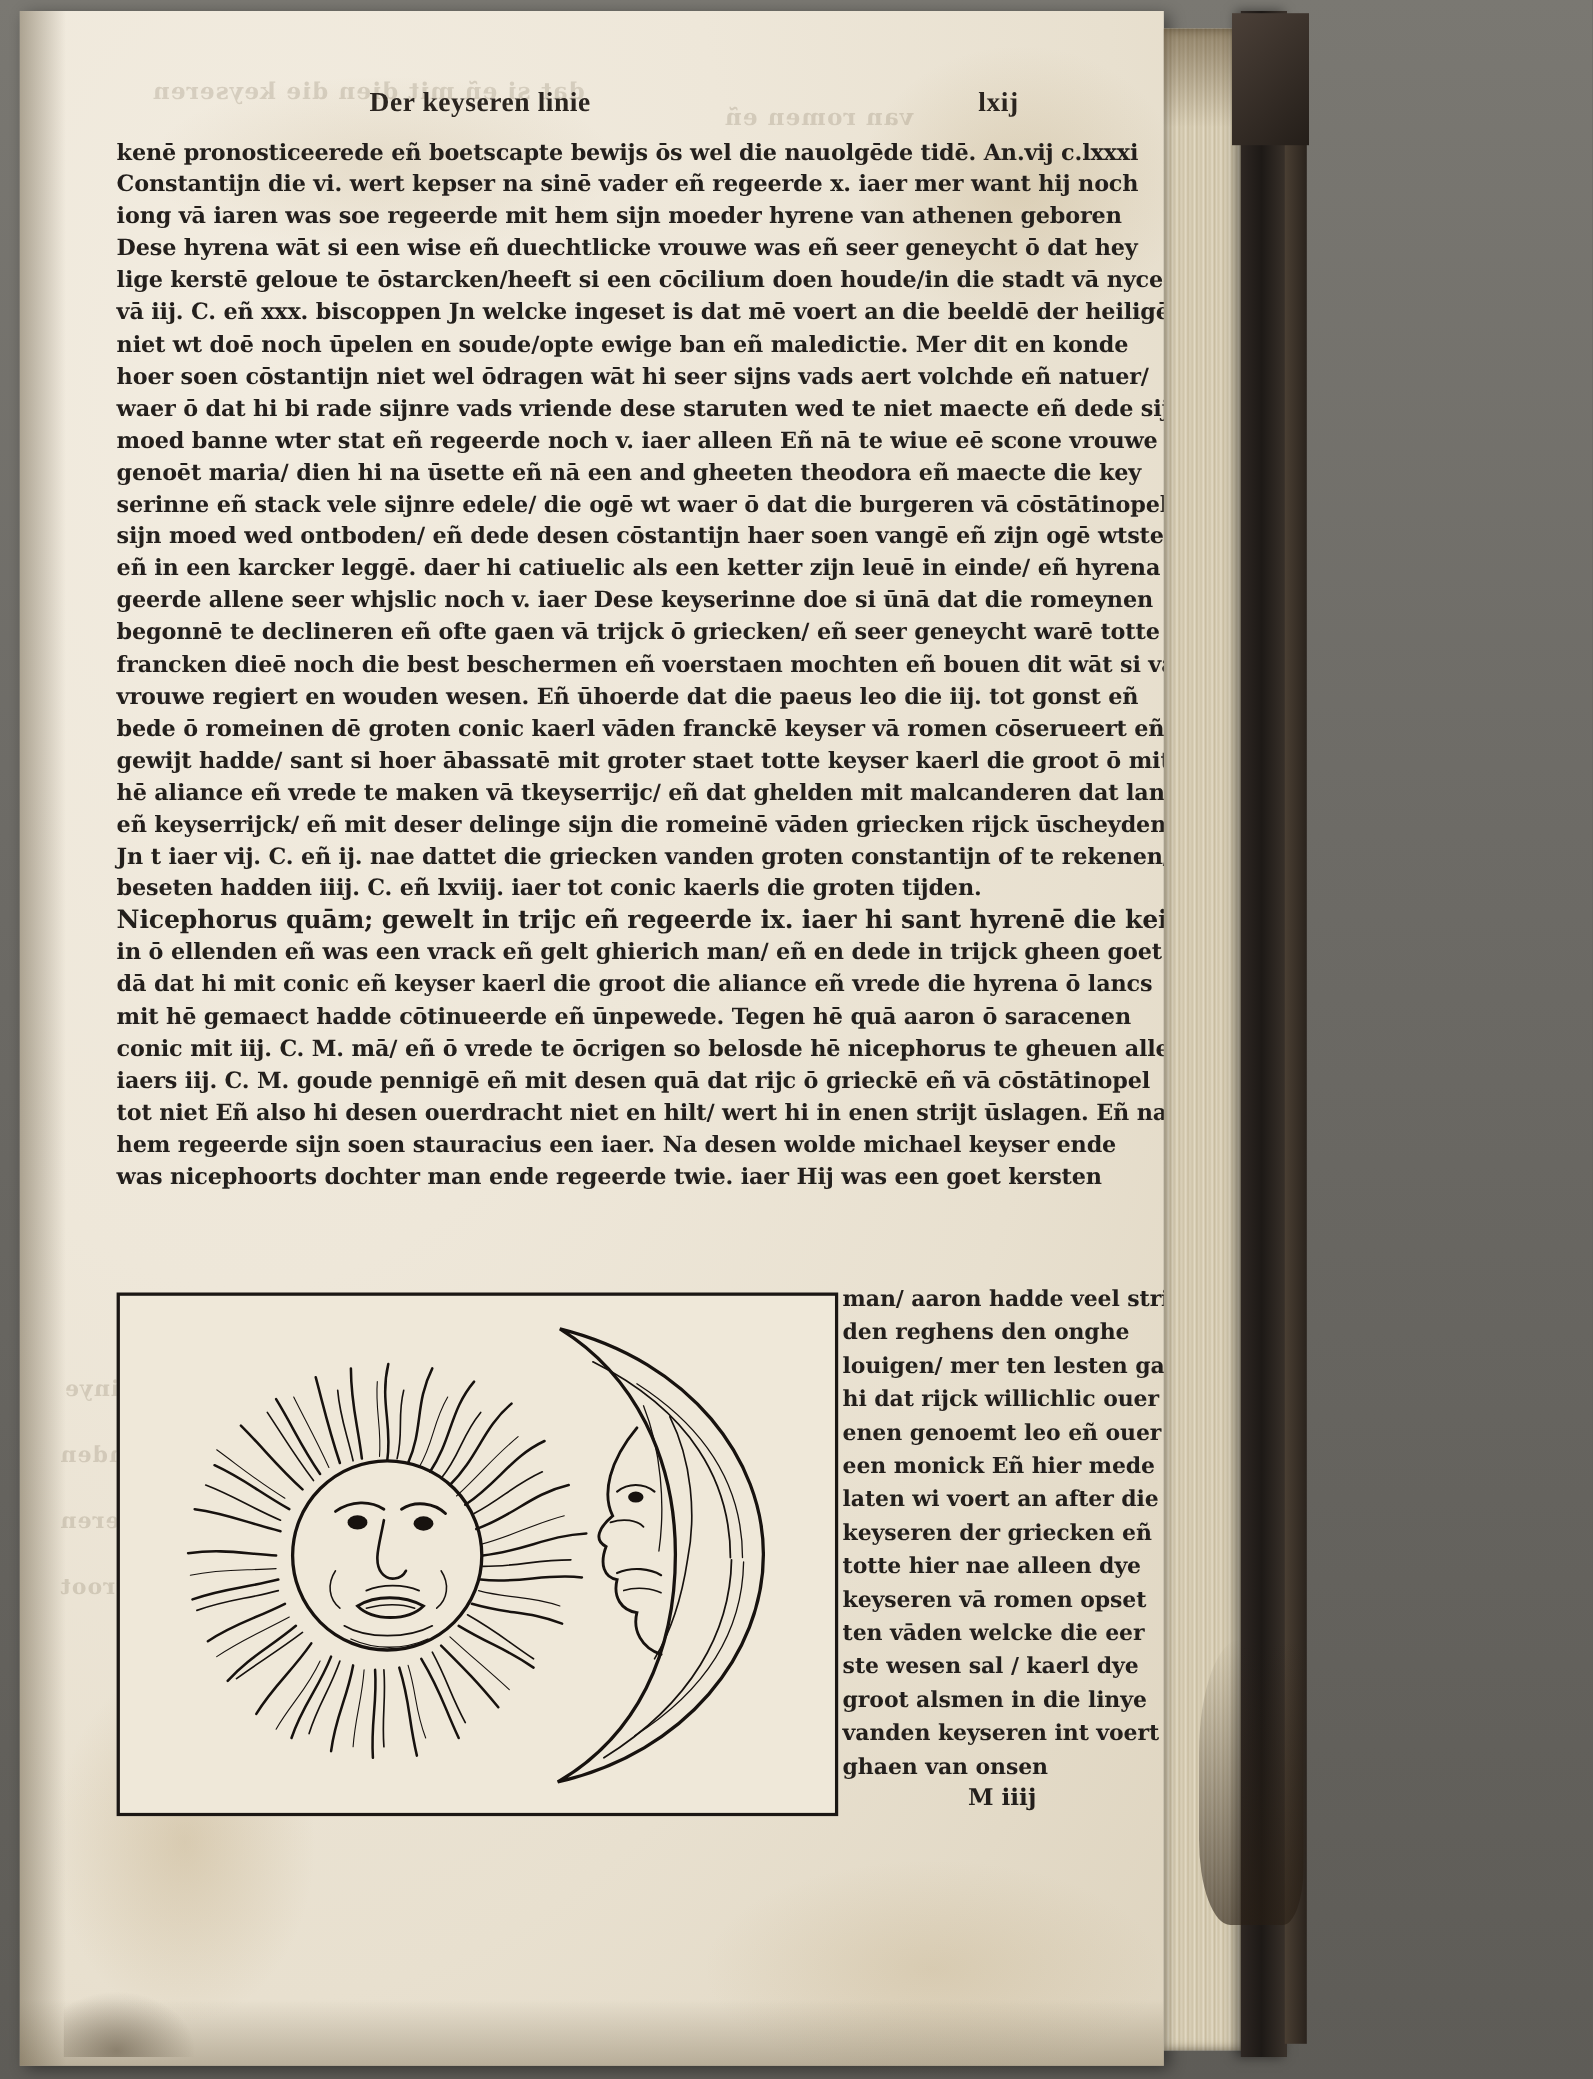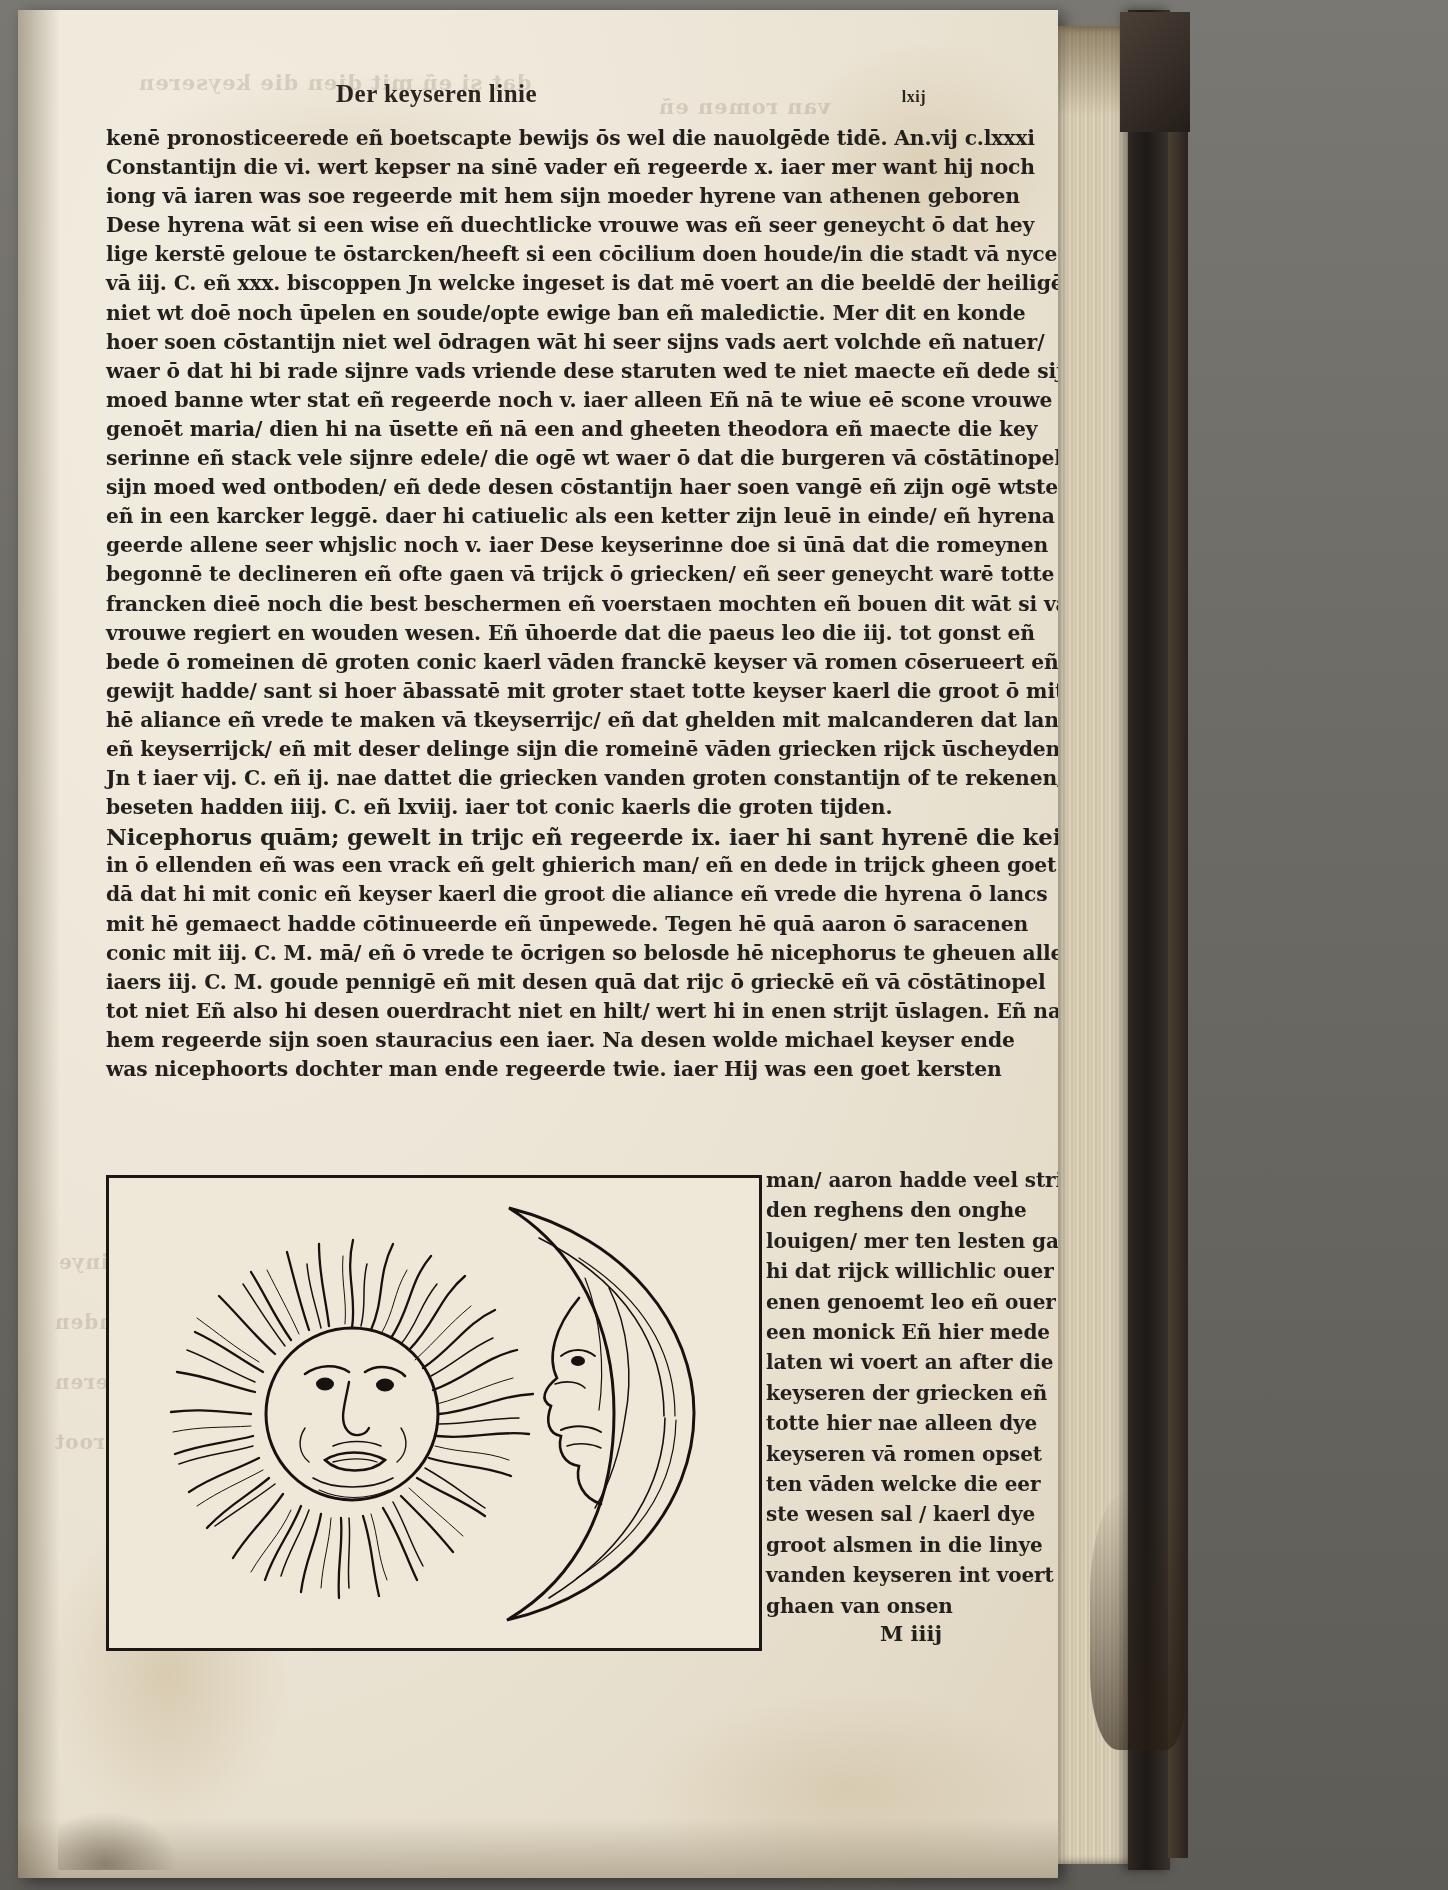--- a/index.html
+++ b/index.html
@@ -87,21 +87,21 @@
     display: flex;
     justify-content: space-between;
     align-items: baseline;
     font-family: Liberation Serif, serif;
     font-weight: bold;
     font-size: 25px;
     color: #2b2520;
     letter-spacing: 0.5px;
     padding: 0 10px 0 230px;
   }
-  .folio { font-size: 16px; }
+  .folio { font-size: 25px; }
 
   .body-col {
     margin-top: 16px;
     width: 826px;
   }
   .line {
     font-family: "DejaVu Serif", serif;
     font-weight: bold;
     font-size: 20.4px;
     line-height: 29.1px;

